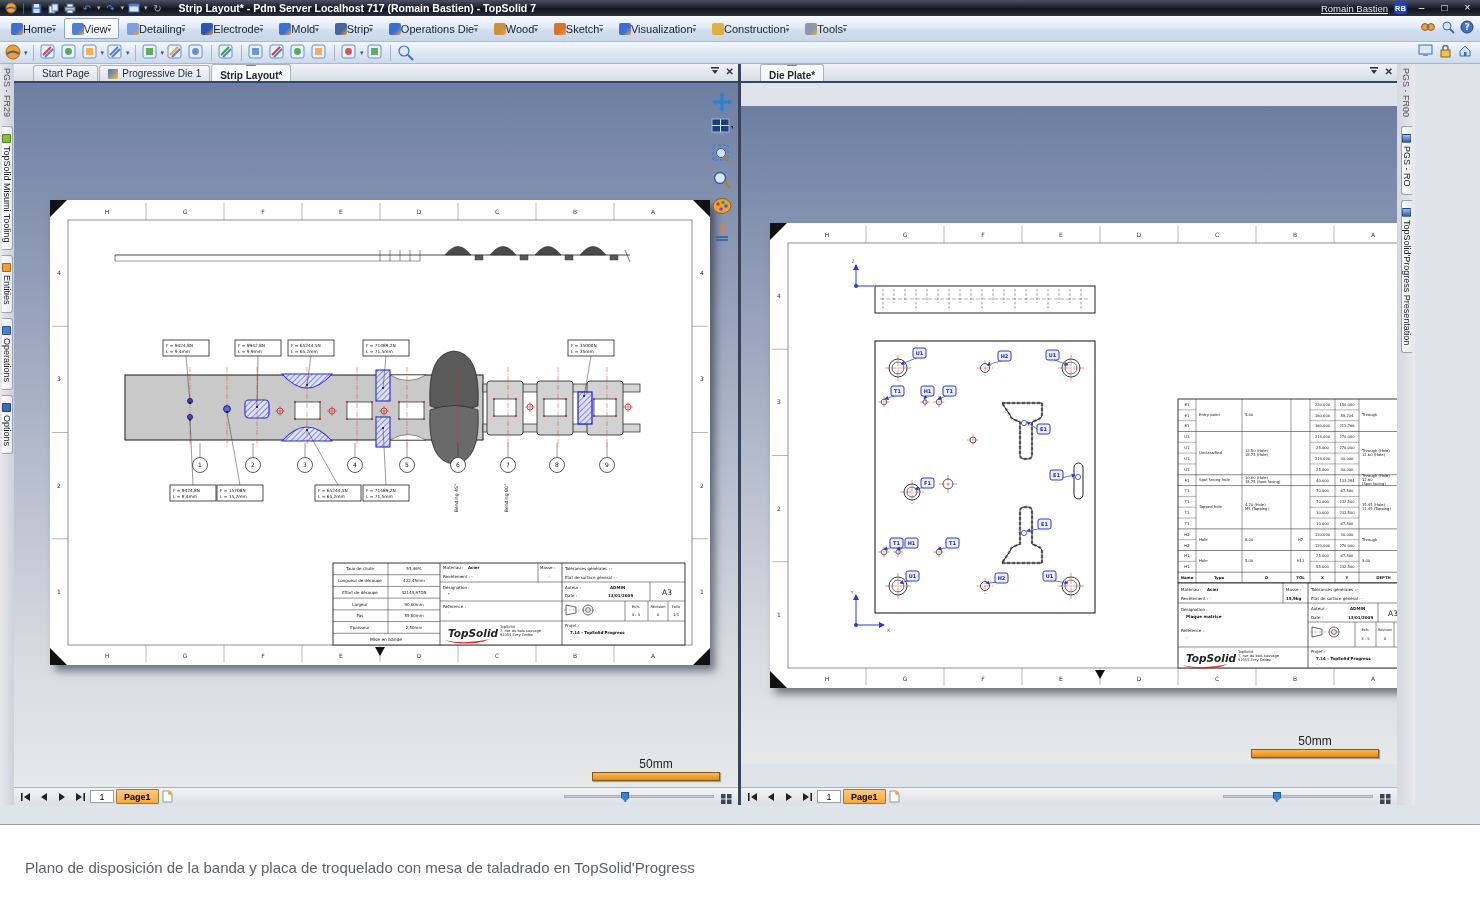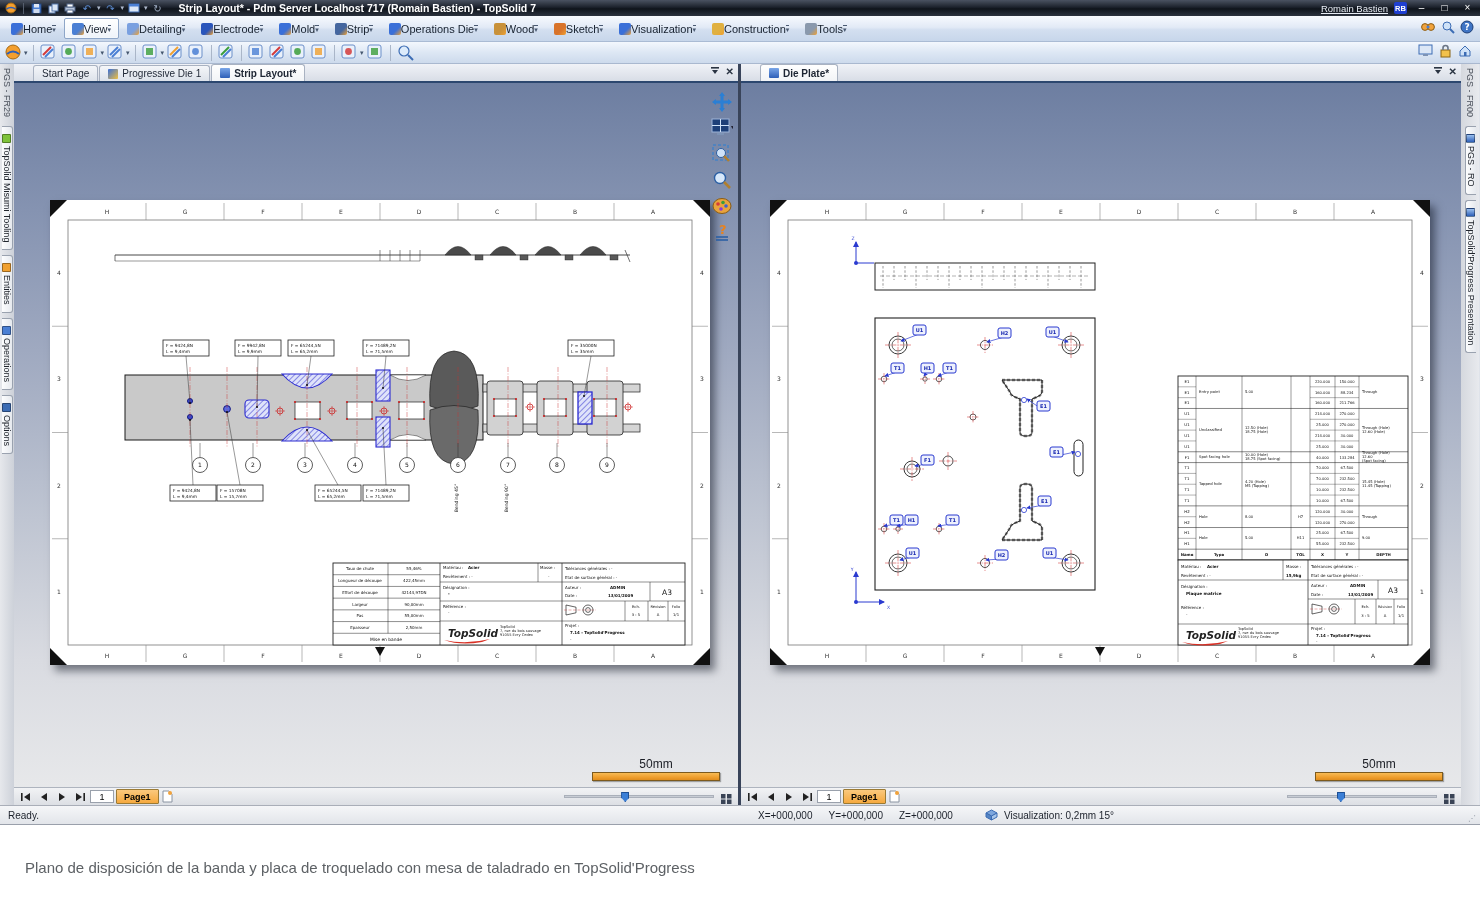--- a/index.html
+++ b/index.html
@@ -40,27 +40,27 @@
   .dock { width:14px; background:linear-gradient(90deg,#e6e8ec,#cdd1d9); display:flex; flex-direction:column; align-items:center; font-size:9px; color:#3a3f48; }
   .dock-right { width:18px; background:linear-gradient(90deg,#d5d8de,#e8eaee); }
   .vcap { writing-mode:vertical-rl; padding:4px 0; color:#4a505b; }
   .vtab { writing-mode:vertical-rl; display:flex; align-items:center; gap:3px; padding:7px 0; margin-top:5px; background:linear-gradient(90deg,#fcfdfe,#e6e9ee); border:1px solid #9aa2af; font-size:9px; color:#20252d; }
   .dock-left .vtab { border-left:none; border-radius:0 3px 3px 0; }
   .dock-right .vtab { border-right:none; border-radius:3px 0 0 3px; }
   .dkicon { width:9px; height:9px; border-radius:1px; display:inline-block; border:1px solid rgba(0,0,0,.35); }
 
   .pane { display:flex; flex-direction:column; }
   #pane-left { width:724px; }
-  #pane-right { width:720px; }
+  #pane-right { width:656px;gap:23px; }
   .splitter { width:3px; background:#39445a; }
 
   .tabbar { height:19px; background:linear-gradient(180deg,#f0f2f7,#d8dde6); display:flex; align-items:flex-end; position:relative; border-bottom:2px solid #2c476f; }
   .tabs { display:flex; align-items:flex-end; padding-left:19px; gap:1px; }
   .dtab { display:flex; align-items:center; gap:4px; height:16px; padding:0 8px; font-size:10px; color:#1d2533; background:linear-gradient(180deg,#f4f6f9,#dde2ea); border:1px solid #a9b2c1; border-bottom:none; border-radius:3px 3px 0 0; white-space:nowrap; }
-  .dtab.active { background:linear-gradient(180deg,#ffffff,#f2f4f7); font-weight:bold; height:17px; }
+  .dtab.active { background:linear-gradient(180deg,#ffffff,#f2f4f7); font-weight:bold; height:17px;flex-direction:column; }
   .dticon { width:10px; height:10px; border-radius:1px; display:inline-block; }
   .tabctl { position:absolute; right:4px; top:2px; display:flex; gap:6px; align-items:center; color:#2a3442; font-size:10px; }
   .tabctl span { cursor:default; }
 
   .viewport { position:relative; flex:1; background:linear-gradient(180deg,#6d7ea1 0%,#8593b1 18%,#9fa9c0 38%,#bfc5d2 62%,#d9dbe1 82%,#e7e8ea 100%); overflow:hidden; }
   .sheet { position:absolute; width:660px; height:465px; background:#fff; box-shadow:5px 6px 8px rgba(10,15,30,.5); }
   #sheet-strip { left:36px; top:117px; }
   #sheet-die { left:29px; top:117px; }
   svg text { font-family:"DejaVu Sans", sans-serif; }
 
@@ -1228,34 +1228,17 @@
             <span>PGS - RO</span>
           </div>
           <div class="vtab">
             <span class="dkicon" style="background: linear-gradient(rgb(155, 192, 238), rgb(45, 95, 184));"></span>
             <span>TopSolid'Progress Presentation</span>
           </div>
         </span>
     </div>
   </div>
 
-  <div class="statusbar">
-    <span class="ready">Ready.</span>
-    <span class="coords">
-      <span>X=+000,000</span>
-      <span>Y=+000,000</span>
-      <span>Z=+000,000</span>
-    </span>
-    <span class="viz">
-      <span><svg width="13" height="12">
-            <path d="M6.5,1 L12,4 L6.5,7 L1,4 Z" fill="#7ea7dd" stroke="#3c6cb4"></path>
-            <path d="M1,4 V8 L6.5,11 V7 Z" fill="#5585c4" stroke="#3c6cb4"></path>
-            <path d="M12,4 V8 L6.5,11 V7 Z" fill="#a8c6ea" stroke="#3c6cb4"></path>
-          </svg></span>
-      <span>Visualization: 0,2mm 15°</span>
-    </span>
-    <span class="grip">⋰</span>
-  </div>
 </div>
 
 <div class="caption-area">
   <div class="caption">Plano de disposición de la banda y placa de troquelado con mesa de taladrado en TopSolid'Progress</div>
 </div>
 
 </body></html>

